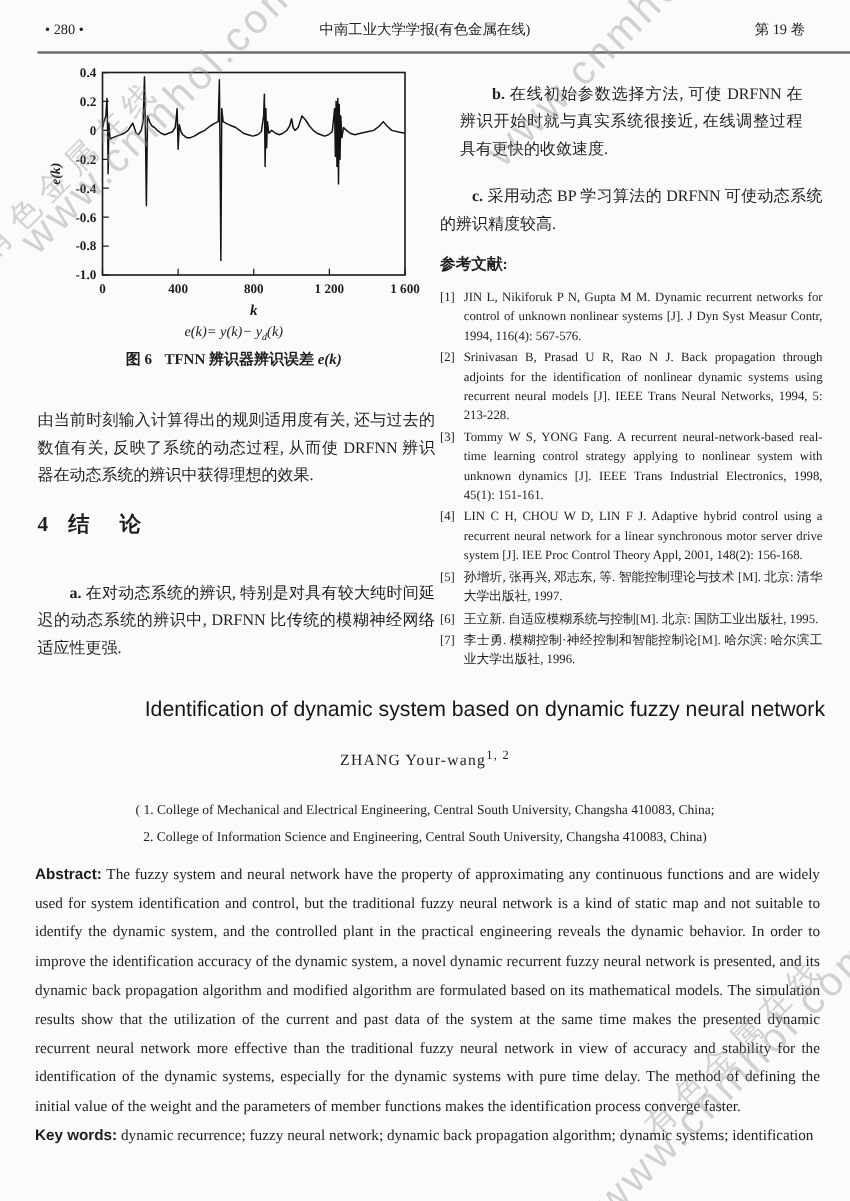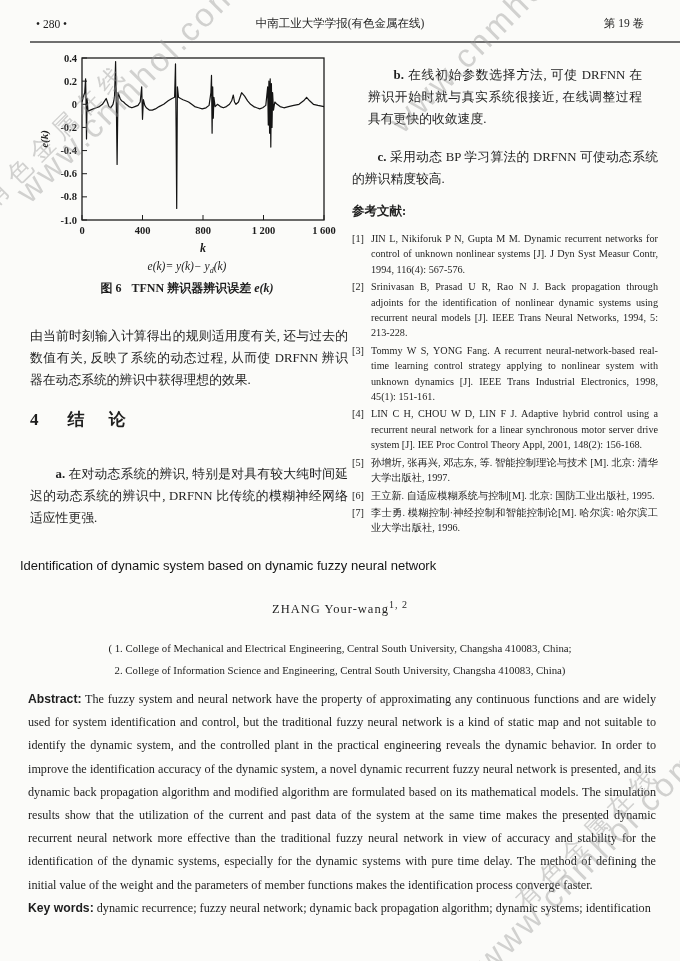--- a/index.html
+++ b/index.html
@@ -31,33 +31,33 @@
   .fig-caption .cap-label{margin-right:10px;}
 
   
   .para{font-size:12.8px;line-height:22px;text-align:justify;}
   .indent{text-indent:2em;}
   .item-label{font-weight:bold;}
   #para1{position:absolute;left:30px;top:312px;width:318px;z-index:2;}
   .section-heading{position:absolute;left:30px;top:408px;z-index:2;
                    font-size:17px;font-weight:bold;}
   .section-heading .sec-num{margin-right:16px;}
-  .section-heading .sec-title{letter-spacing:10px;margin-left:13px;}
+  .section-heading .sec-title{letter-spacing:10px;}
   #para-a{position:absolute;left:30px;top:450px;width:318px;z-index:2;}
 
   .right-col{position:absolute;left:352px;top:48px;width:306px;z-index:2;}
   .refs-heading{font-weight:bold;font-size:12.5px;margin:13px 0 11px;}
   .ref-list{}
   .ref-item{display:flex;font-size:10.2px;line-height:15.4px;margin-bottom:2px;}
   .ref-num{width:19px;flex:none;}
   .ref-text{flex:1;text-align:justify;}
 
   
-  .en-title{position:absolute;top:558px;left:20px;right:20px;text-align:left;z-index:2;
-            font-family:"Liberation Sans",sans-serif;font-size:13px;font-weight:normal;color:#161616;}
+  .en-title{position:absolute;top:558px;left:20px;right:20px;text-align:right;z-index:2;
+            font-family:"Liberation Sans",sans-serif;font-size:17px;font-weight:normal;color:#161616;}
   .en-author{position:absolute;top:599px;left:0;right:0;text-align:center;z-index:2;
              font-size:12.5px;letter-spacing:1px;}
   .en-author sup{font-size:10px;}
   .affils{position:absolute;top:637px;left:0;right:0;text-align:center;z-index:2;
           font-size:10.8px;line-height:22px;}
   .abstract-block{position:absolute;top:688px;left:28px;width:628px;z-index:2;
                   font-size:12.2px;line-height:23.2px;text-align:justify;}
   .label-sans{font-family:"Liberation Sans",sans-serif;font-weight:bold;}
   .abstract-block p{margin:0;}
 </style>

